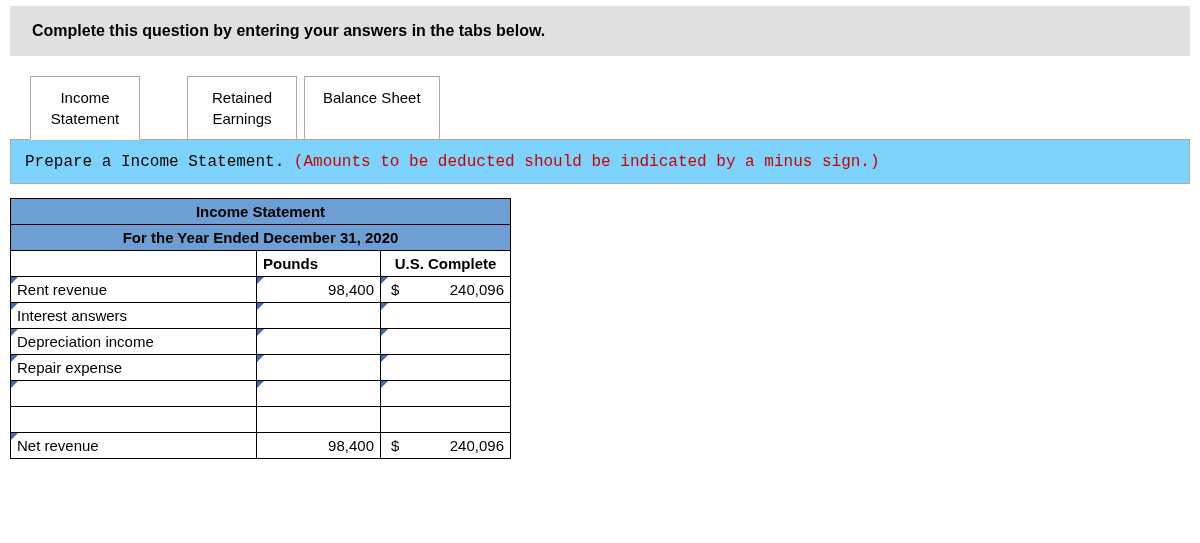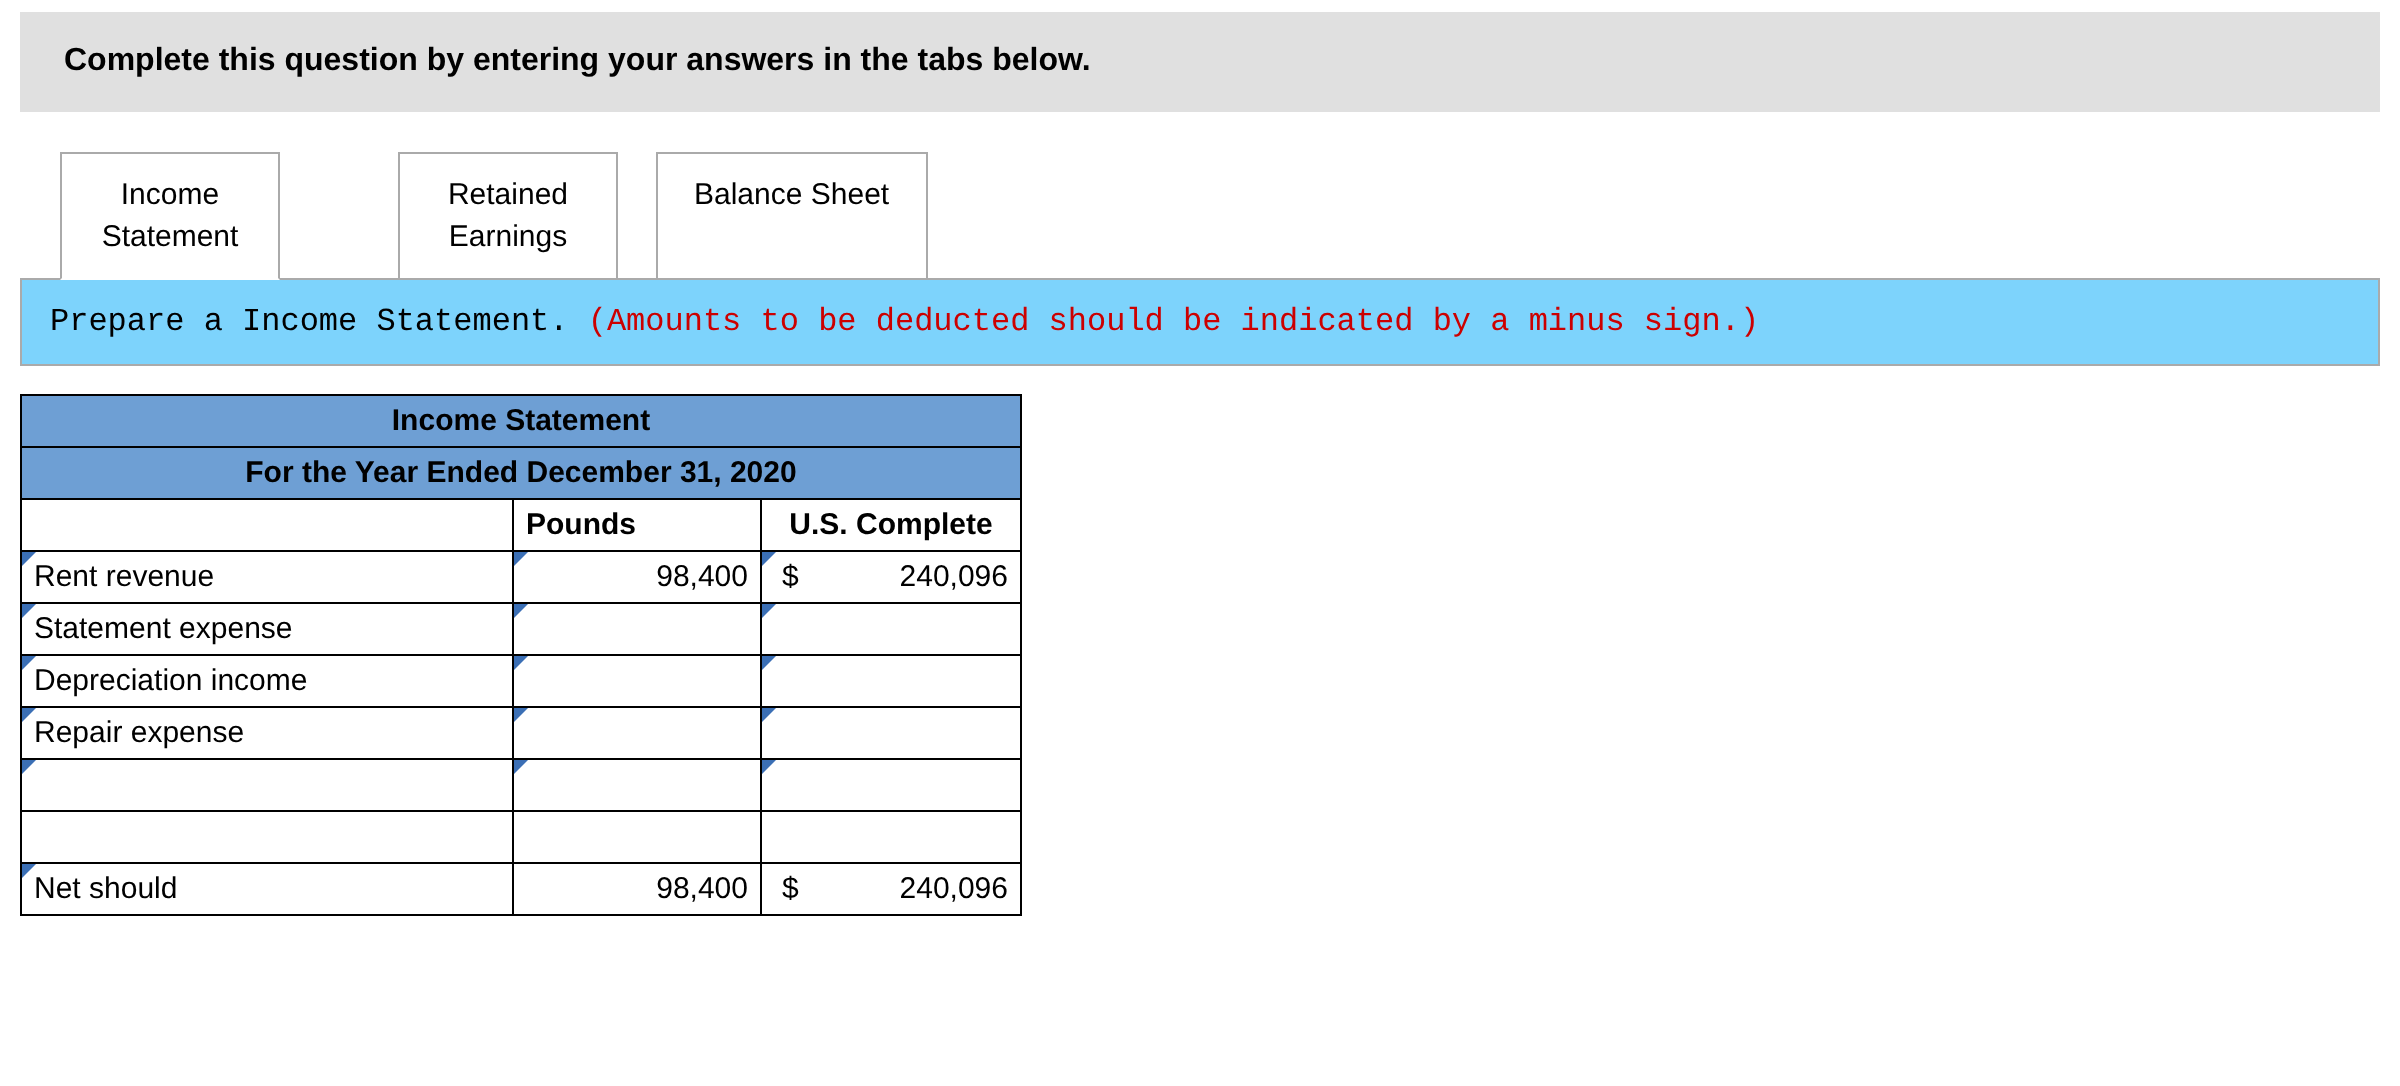--- a/index.html
+++ b/index.html
@@ -18,21 +18,21 @@
     padding: 16px 22px;
     font-weight: bold;
     font-size: 16px;
     font-family: Verdana, Arial, sans-serif;
     color: #000000;
     margin-bottom: 20px;
   }
 
   .tabs {
     display: flex;
-    gap: 19px;
+    gap: 7px;
     margin-left: 20px;
   }
   .tab {
     border: 1px solid #aaa;
     background: #fff;
     padding: 10px 18px;
     font-family: Verdana, Arial, sans-serif;
     font-size: 15px;
     text-align: center;
     line-height: 1.4;
@@ -125,21 +125,21 @@
       <td class="colhdr pounds-cell" style="text-align:left;">Pounds</td>
       <td class="colhdr usd-cell" style="text-align:center;">U.S. Complete</td>
     </tr>
 
     <tr>
       <td class="label-cell editable" contenteditable="true" style="">Rent revenue</td>
       <td class="pounds-cell editable" contenteditable="true" style="">98,400</td>
       <td class="usd-cell editable" contenteditable="true" style=""><span class="usd-sym">$</span><span>240,096</span></td>
     </tr>
     <tr>
-      <td class="label-cell editable" contenteditable="true" style="">Statement expense</td>
+      <td class="label-cell editable" contenteditable="true" style="">Interest answers</td>
       <td class="pounds-cell editable" contenteditable="true" style=""></td>
       <td class="usd-cell editable" contenteditable="true" style=""></td>
     </tr>
     <tr>
       <td class="label-cell editable" contenteditable="true" style="">Depreciation income</td>
       <td class="pounds-cell editable" contenteditable="true" style=""></td>
       <td class="usd-cell editable" contenteditable="true" style=""></td>
     </tr>
     <tr>
       <td class="label-cell editable" contenteditable="true" style="">Repair expense</td>
@@ -150,19 +150,19 @@
       <td class="label-cell editable" contenteditable="true" style=""></td>
       <td class="pounds-cell editable" contenteditable="true" style=""></td>
       <td class="usd-cell editable" contenteditable="true" style=""></td>
     </tr>
     <tr class="spacer-row">
           <td></td>
           <td></td>
           <td></td>
         </tr>
     <tr>
-      <td class="label-cell editable" contenteditable="true" style="">Net should</td>
+      <td class="label-cell editable" contenteditable="true" style="">Net revenue</td>
       <td class="pounds-cell">98,400</td>
       <td class="usd-cell"><span class="usd-sym">$</span><span>240,096</span></td>
     </tr>
   </tbody>
     </table>
 </div>
 
 </body></html>

